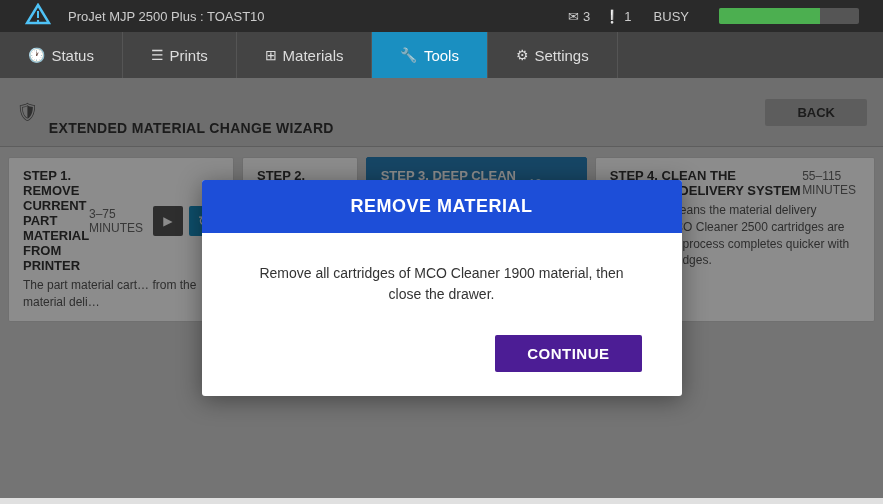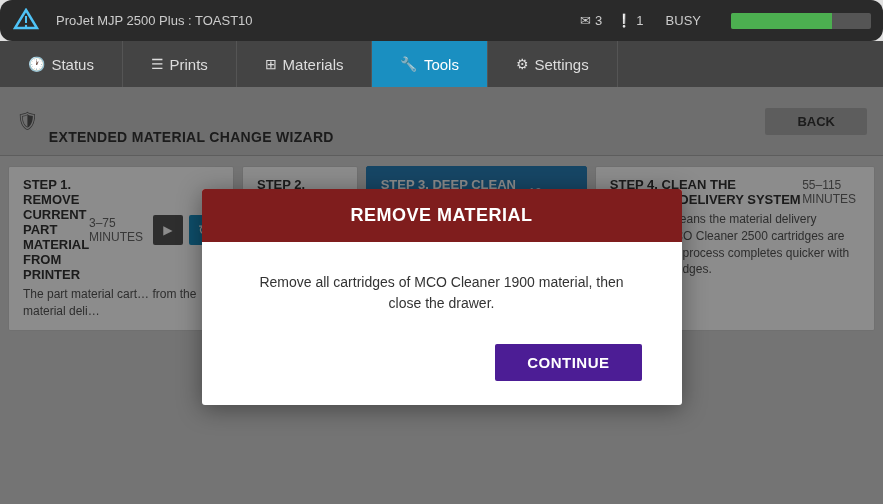--- a/index.html
+++ b/index.html
@@ -9,26 +9,25 @@
       height: 504px;
       background: #e0e0e0;
       overflow: hidden;
       position: relative;
     }
 
     
     .header-bar {
       background: #2a2a2a;
       color: #fff;
-      height: 41px;
-      display: flex;
-      align-items: center;
-      padding: 0 12px;
+      height: 32px;
+      display: flex;
+      align-items: center;
+      padding: 0 24px;
       gap: 16px;
-      border-radius: 12px;
     }
     .header-logo {
       width: 28px;
       height: 28px;
       display: flex;
       align-items: center;
       justify-content: center;
     }
     .header-title {
       font-size: 13px;
@@ -231,21 +230,21 @@
       z-index: 100;
     }
     .modal-box {
       background: #fff;
       width: 480px;
       border-radius: 3px;
       overflow: hidden;
       box-shadow: 0 4px 24px rgba(0,0,0,0.4);
     }
     .modal-header {
-      background: #7f1d1d;
+      background: #1d4ed8;
       color: #fff;
       text-align: center;
       padding: 16px;
       font-size: 18px;
       font-weight: bold;
       letter-spacing: 0.5px;
       text-transform: uppercase;
     }
     .modal-body {
       padding: 30px 40px 20px 40px;

